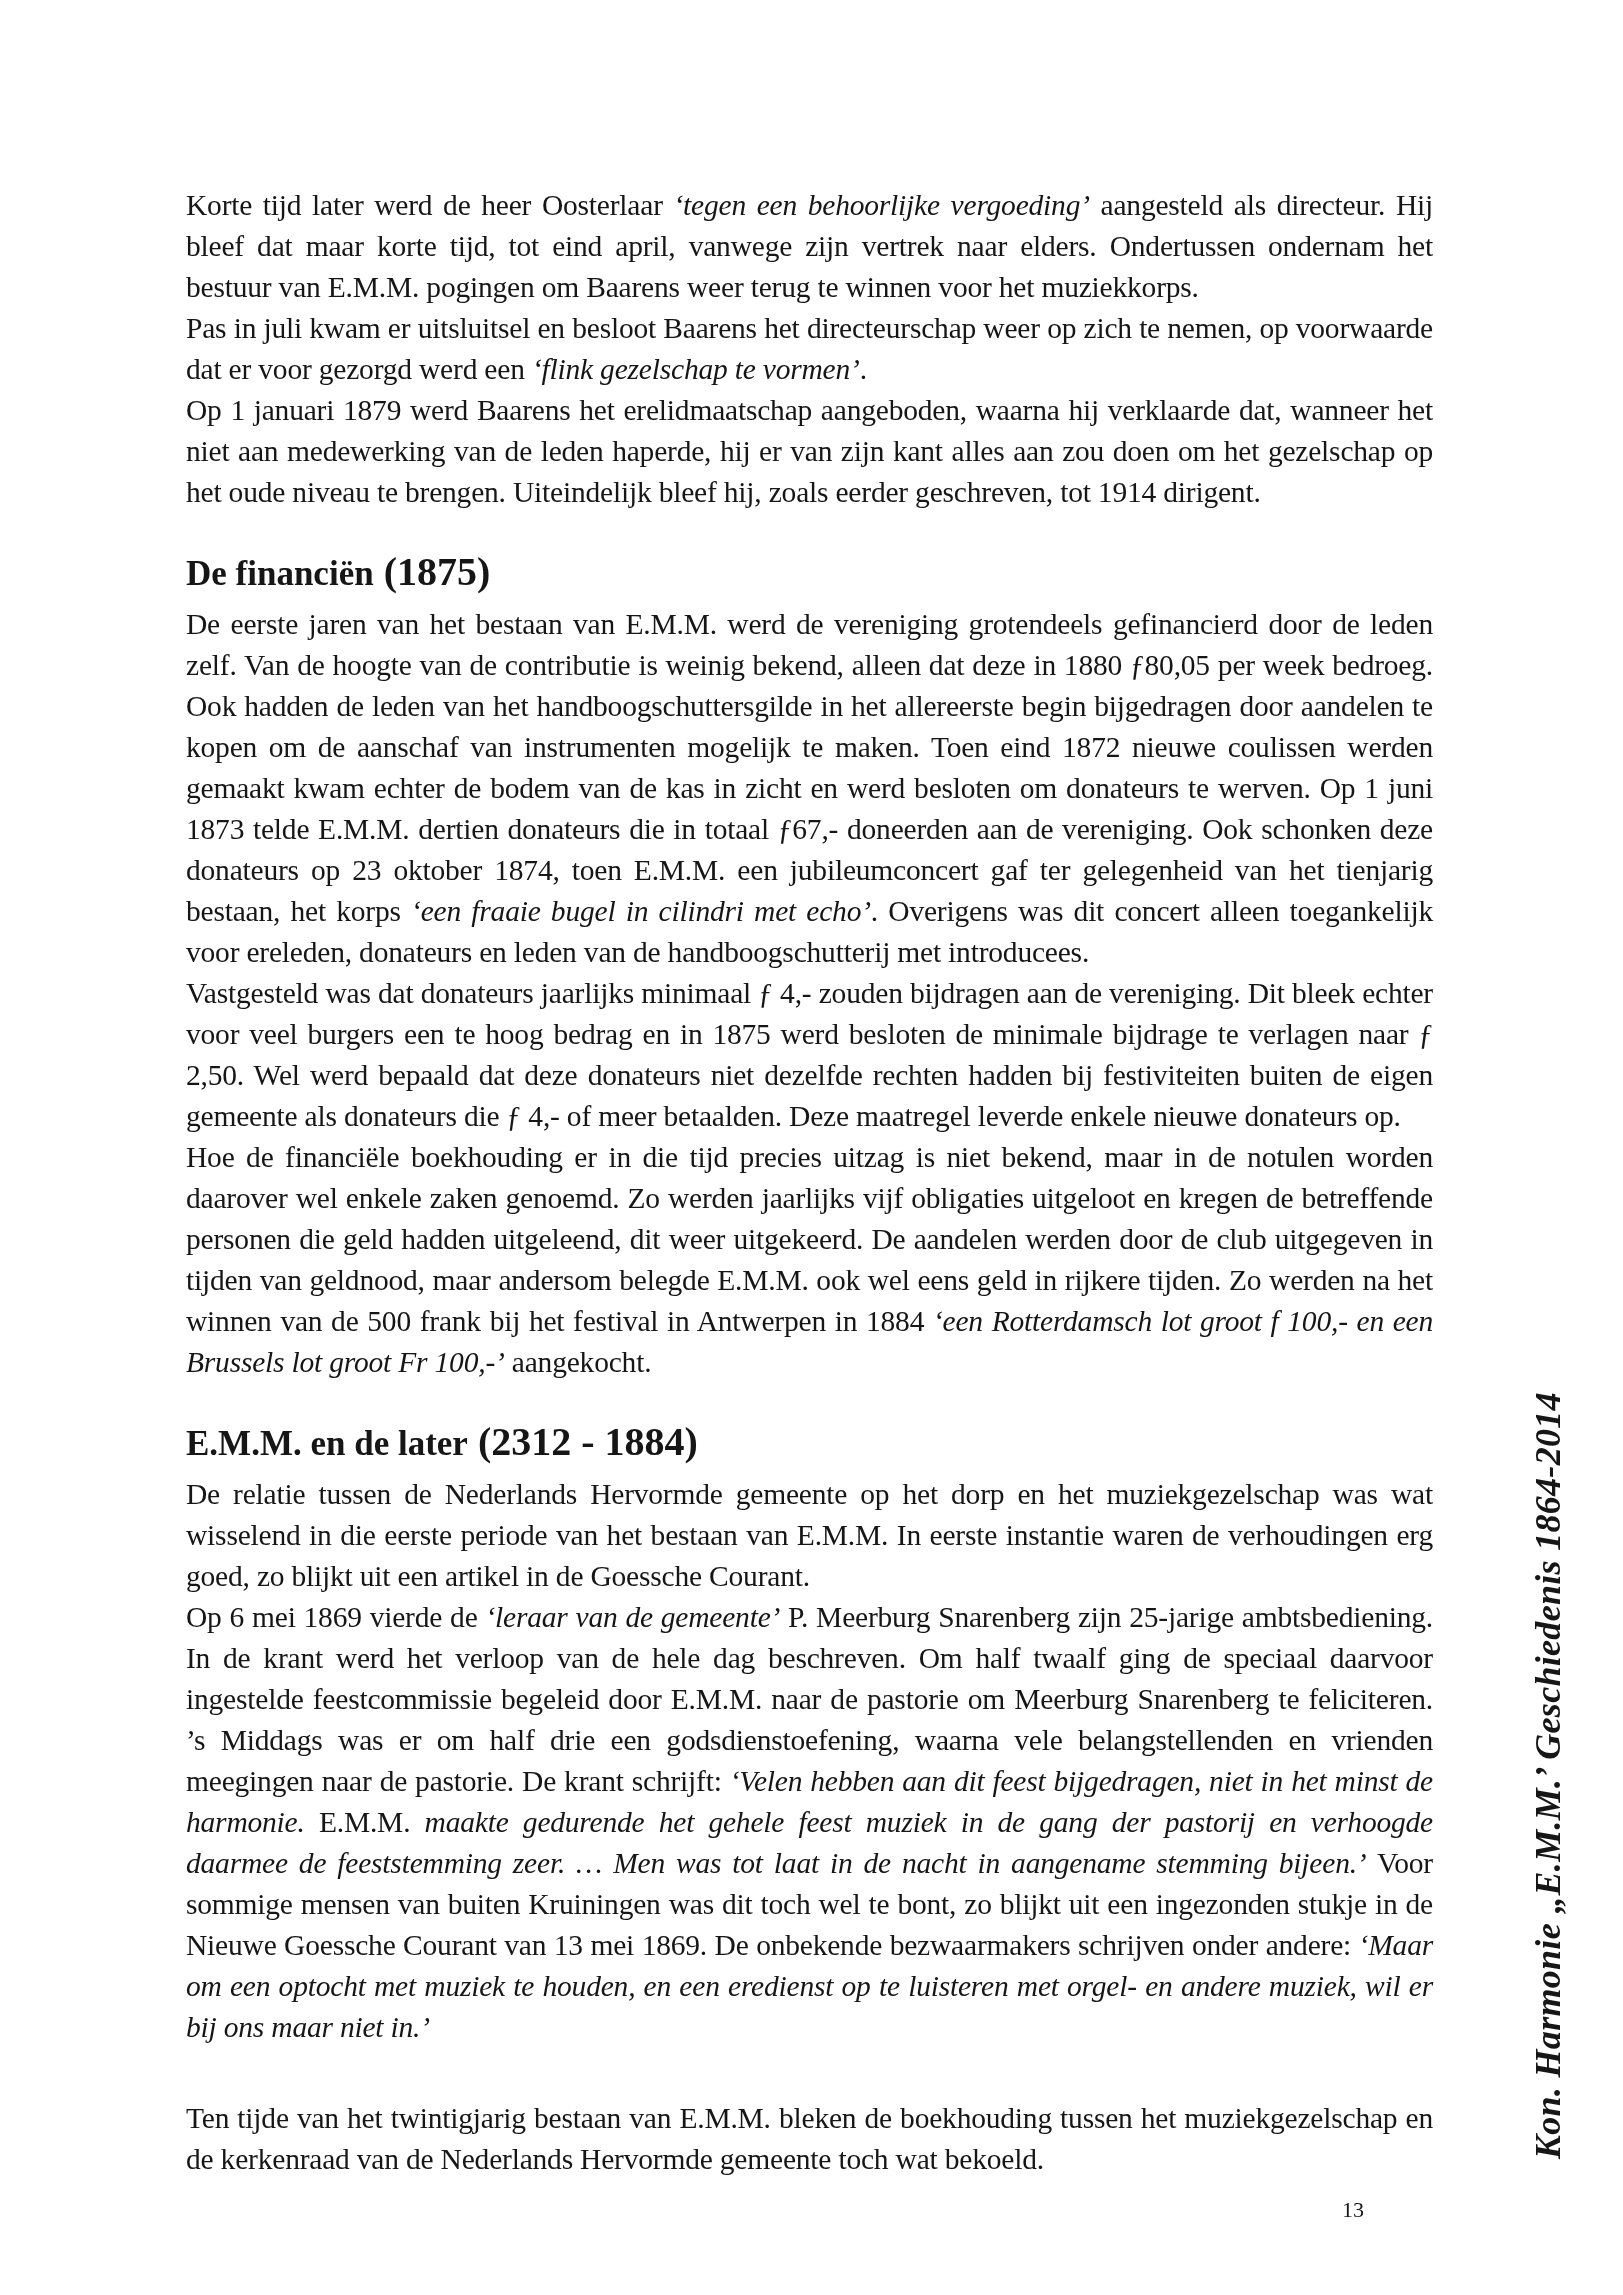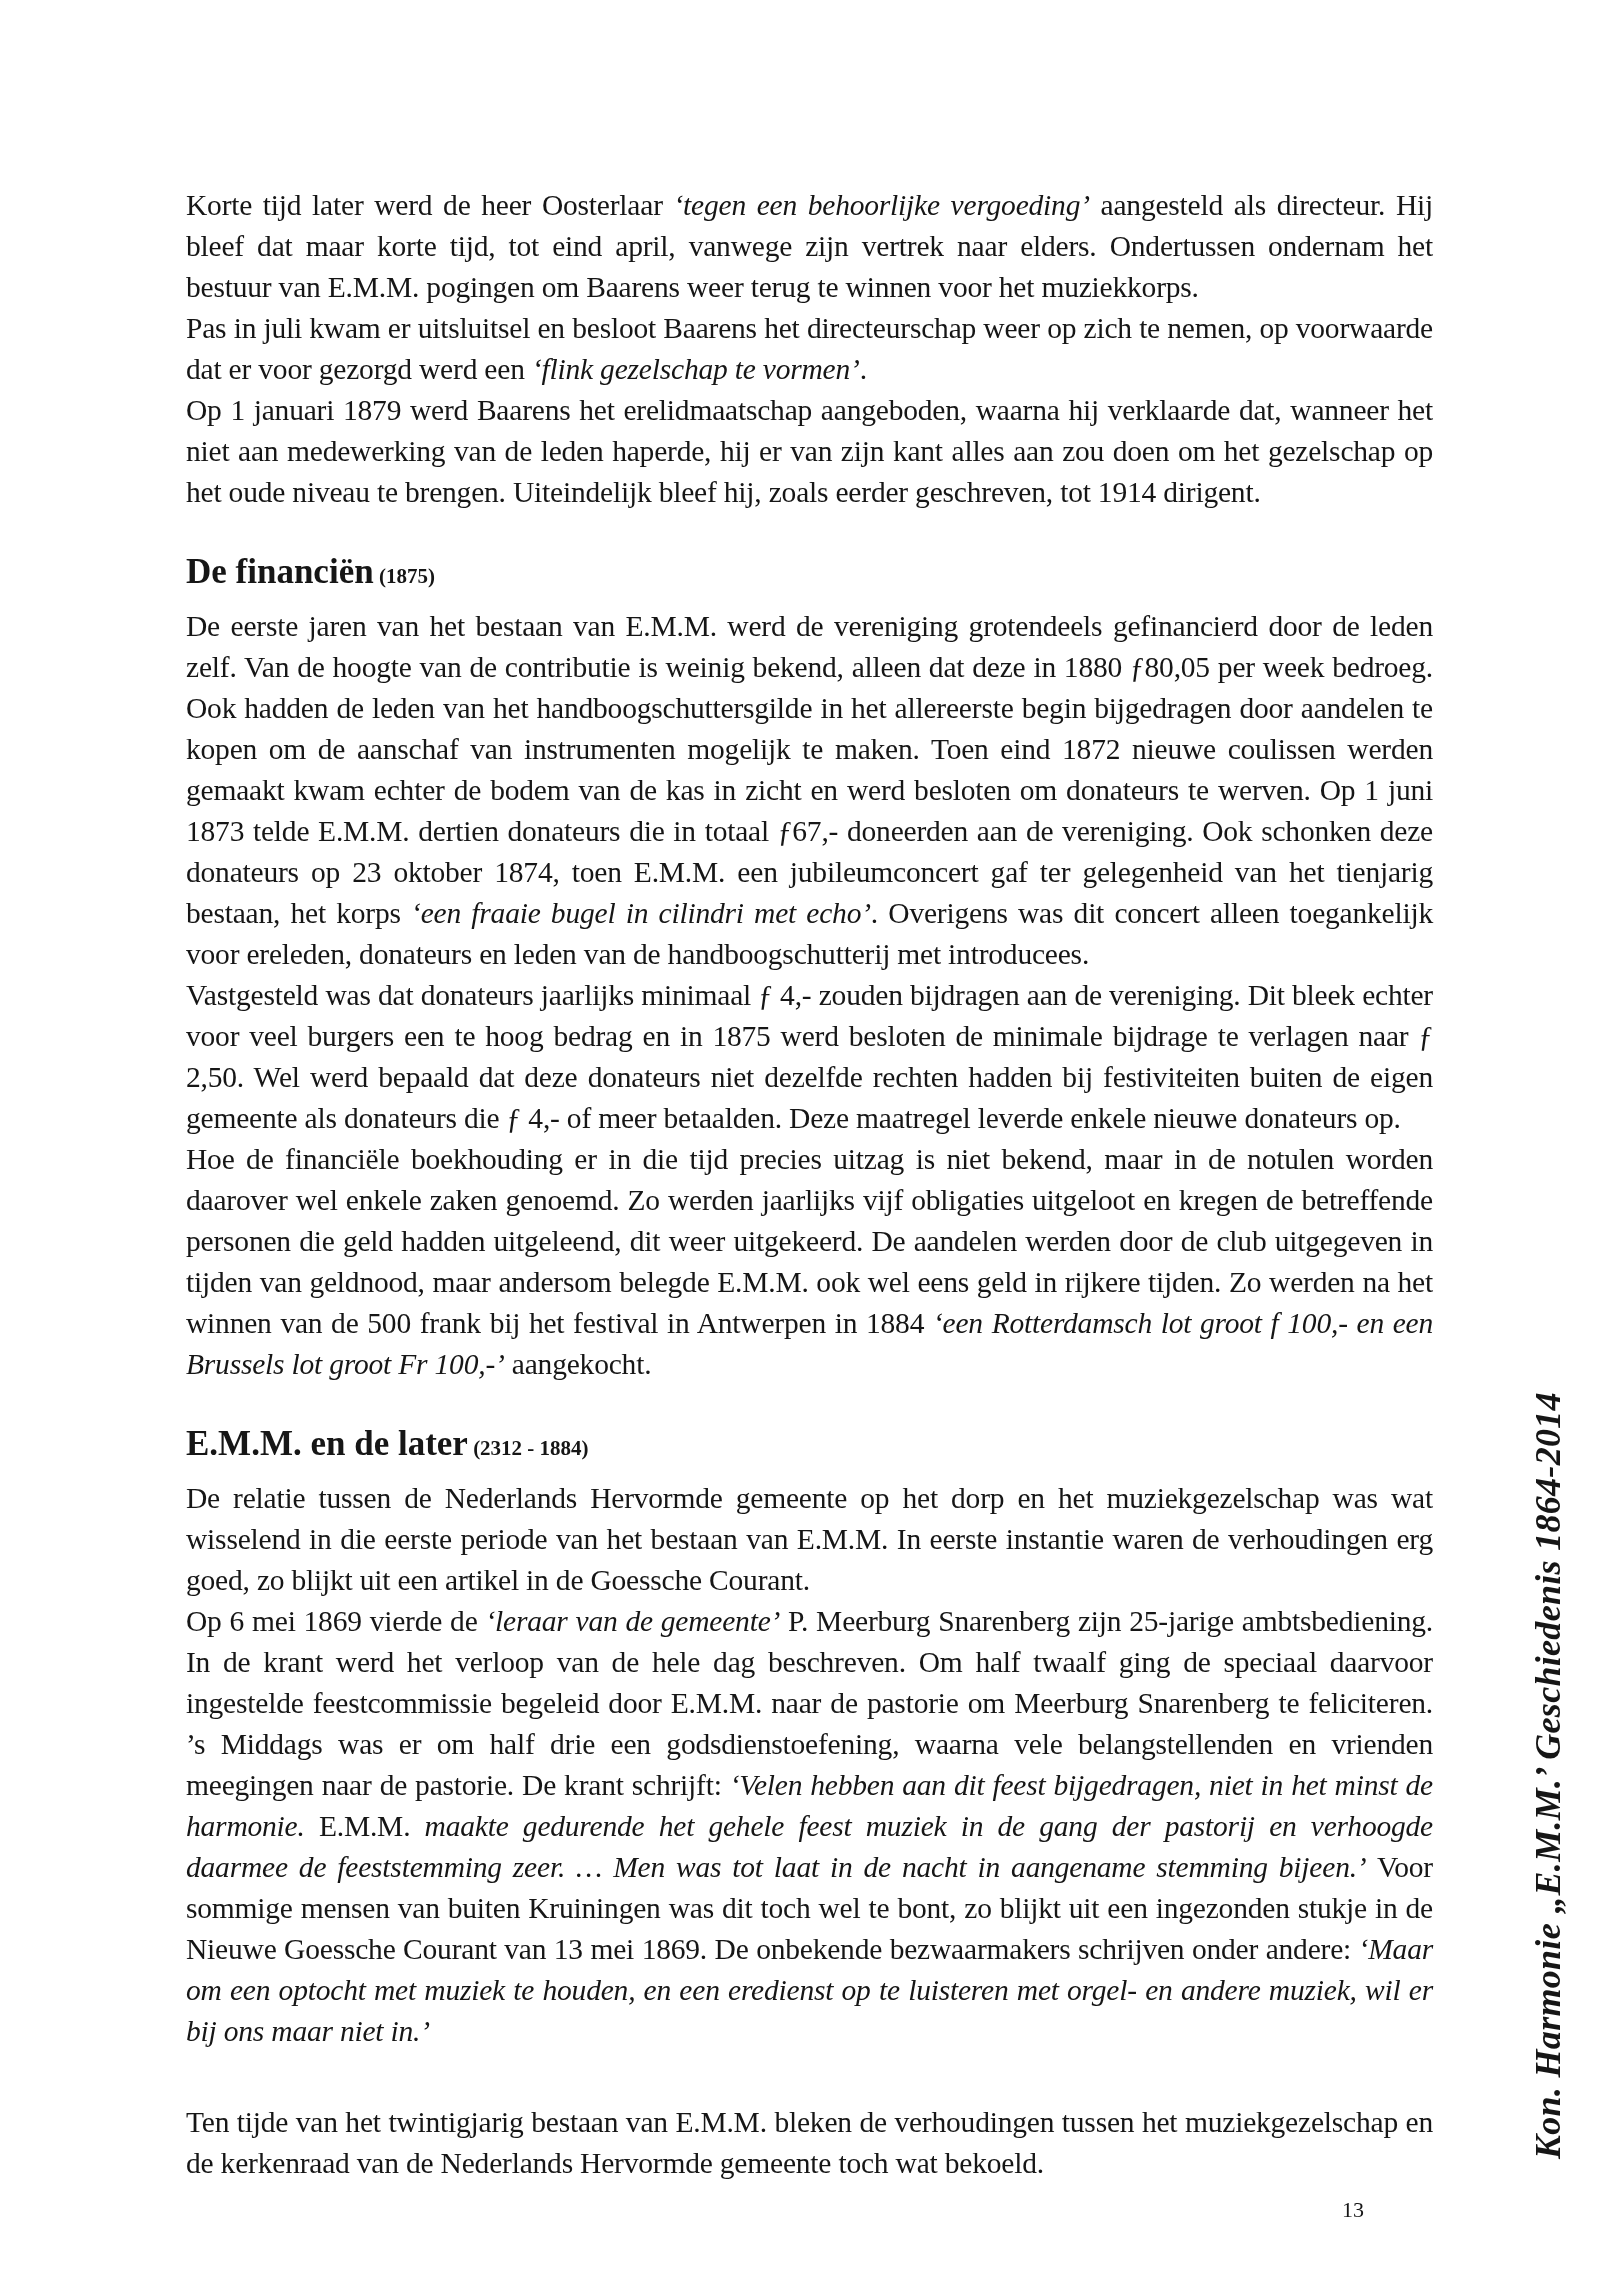--- a/index.html
+++ b/index.html
@@ -26,21 +26,21 @@
   .para.gap { margin-top: 50px; }
   .it { font-style: italic; }
   .heading {
     margin: 38px 0 9.2px 0;
     font-weight: bold;
     font-size: 35px;
     line-height: 42px;
     text-align: left;
     letter-spacing: 0;
   }
-  .h-suffix { font-size: 21px; }
+  .h-suffix { font-size: 40px; }
   .sidebar {
     position: absolute;
     left: 1504px;
     top: 2159px;
     width: 759px;
     height: 88px;
     transform: rotate(-90deg);
     transform-origin: 0 0;
     font-family: "Liberation Serif", serif;
     font-style: italic;
@@ -66,18 +66,18 @@
       <p class="para"><span>Korte tijd later werd de heer Oosterlaar </span><span class="it">‘tegen een behoorlijke vergoeding’</span><span> aangesteld als directeur. Hij bleef dat maar korte tijd, tot eind april, vanwege zijn vertrek naar elders. Ondertussen ondernam het bestuur van E.M.M. pogingen om Baarens weer terug te winnen voor het muziekkorps.</span></p>
       <p class="para"><span>Pas in juli kwam er uitsluitsel en besloot Baarens het directeurschap weer op zich te nemen, op voorwaarde dat er voor gezorgd werd een </span><span class="it">‘flink gezelschap te vormen’</span><span>.</span></p>
       <p class="para"><span>Op 1 januari 1879 werd Baarens het erelidmaatschap aangeboden, waarna hij verklaarde dat, wanneer het niet aan medewerking van de leden haperde, hij er van zijn kant alles aan zou doen om het gezelschap op het oude niveau te brengen. Uiteindelijk bleef hij, zoals eerder geschreven, tot 1914 dirigent.</span></p>
       <h2 class="heading"><span class="h-main">De financiën</span><span class="h-suffix"> (1875)</span></h2>
       <p class="para"><span>De eerste jaren van het bestaan van E.M.M. werd de vereniging grotendeels gefinancierd door de leden zelf. Van de hoogte van de contributie is weinig bekend, alleen dat deze in 1880 ƒ80,05 per week bedroeg. Ook hadden de leden van het handboogschuttersgilde in het allereerste begin bijgedragen door aandelen te kopen om de aanschaf van instrumenten mogelijk te maken. Toen eind 1872 nieuwe coulissen werden gemaakt kwam echter de bodem van de kas in zicht en werd besloten om donateurs te werven. Op 1 juni 1873 telde E.M.M. dertien donateurs die in totaal ƒ67,- doneerden aan de vereniging. Ook schonken deze donateurs op 23 oktober 1874, toen E.M.M. een jubileumconcert gaf ter gelegenheid van het tienjarig bestaan, het korps </span><span class="it">‘een fraaie bugel in cilindri met echo’</span><span>. Overigens was dit concert alleen toegankelijk voor ereleden, donateurs en leden van de handboogschutterij met introducees.</span></p>
       <p class="para"><span>Vastgesteld was dat donateurs jaarlijks minimaal ƒ 4,- zouden bijdragen aan de vereniging. Dit bleek echter voor veel burgers een te hoog bedrag en in 1875 werd besloten de minimale bijdrage te verlagen naar ƒ 2,50. Wel werd bepaald dat deze donateurs niet dezelfde rechten hadden bij festiviteiten buiten de eigen gemeente als donateurs die ƒ 4,- of meer betaalden. Deze maatregel leverde enkele nieuwe donateurs op.</span></p>
       <p class="para"><span>Hoe de financiële boekhouding er in die tijd precies uitzag is niet bekend, maar in de notulen worden daarover wel enkele zaken genoemd. Zo werden jaarlijks vijf obligaties uitgeloot en kregen de betreffende personen die geld hadden uitgeleend, dit weer uitgekeerd. De aandelen werden door de club uitgegeven in tijden van geldnood, maar andersom belegde E.M.M. ook wel eens geld in rijkere tijden. Zo werden na het winnen van de 500 frank bij het festival in Antwerpen in 1884 </span><span class="it">‘een Rotterdamsch lot groot f 100,- en een Brussels lot groot Fr 100,-’</span><span> aangekocht.</span></p>
       <h2 class="heading"><span class="h-main">E.M.M. en de later</span><span class="h-suffix"> (2312 - 1884)</span></h2>
       <p class="para"><span>De relatie tussen de Nederlands Hervormde gemeente op het dorp en het muziekgezelschap was wat wisselend in die eerste periode van het bestaan van E.M.M. In eerste instantie waren de verhoudingen erg goed, zo blijkt uit een artikel in de Goessche Courant.</span></p>
       <p class="para"><span>Op 6 mei 1869 vierde de </span><span class="it">‘leraar van de gemeente’</span><span> P. Meerburg Snarenberg zijn 25-jarige ambtsbediening. In de krant werd het verloop van de hele dag beschreven. Om half twaalf ging de speciaal daarvoor ingestelde feestcommissie begeleid door E.M.M. naar de pastorie om Meerburg Snarenberg te feliciteren. ’s Middags was er om half drie een godsdienstoefening, waarna vele belangstellenden en vrienden meegingen naar de pastorie. De krant schrijft: </span><span class="it">‘Velen hebben aan dit feest bijgedragen, niet in het minst de harmonie. </span><span>E.M.M.</span><span class="it"> maakte gedurende het gehele feest muziek in de gang der pastorij en verhoogde daarmee de feeststemming zeer. … Men was tot laat in de nacht in aangename stemming bijeen.’</span><span> Voor sommige mensen van buiten Kruiningen was dit toch wel te bont, zo blijkt uit een ingezonden stukje in de Nieuwe Goessche Courant van 13 mei 1869. De onbekende bezwaarmakers schrijven onder andere: </span><span class="it">‘Maar om een optocht met muziek te houden, en een eredienst op te luisteren met orgel- en andere muziek, wil er bij ons maar niet in.’</span></p>
-      <p class="para gap"><span>Ten tijde van het twintigjarig bestaan van E.M.M. bleken de verhoudingen tussen het muziekgezelschap en de kerkenraad van de Nederlands Hervormde gemeente toch wat bekoeld.</span></p>
+      <p class="para gap"><span>Ten tijde van het twintigjarig bestaan van E.M.M. bleken de boekhouding tussen het muziekgezelschap en de kerkenraad van de Nederlands Hervormde gemeente toch wat bekoeld.</span></p>
     </div>
   <div class="sidebar">Kon. Harmonie „E.M.M.’ Geschiedenis 1864-2014</div>
   <div class="page-number">13</div>
 </div>
 
 
 </body></html>

